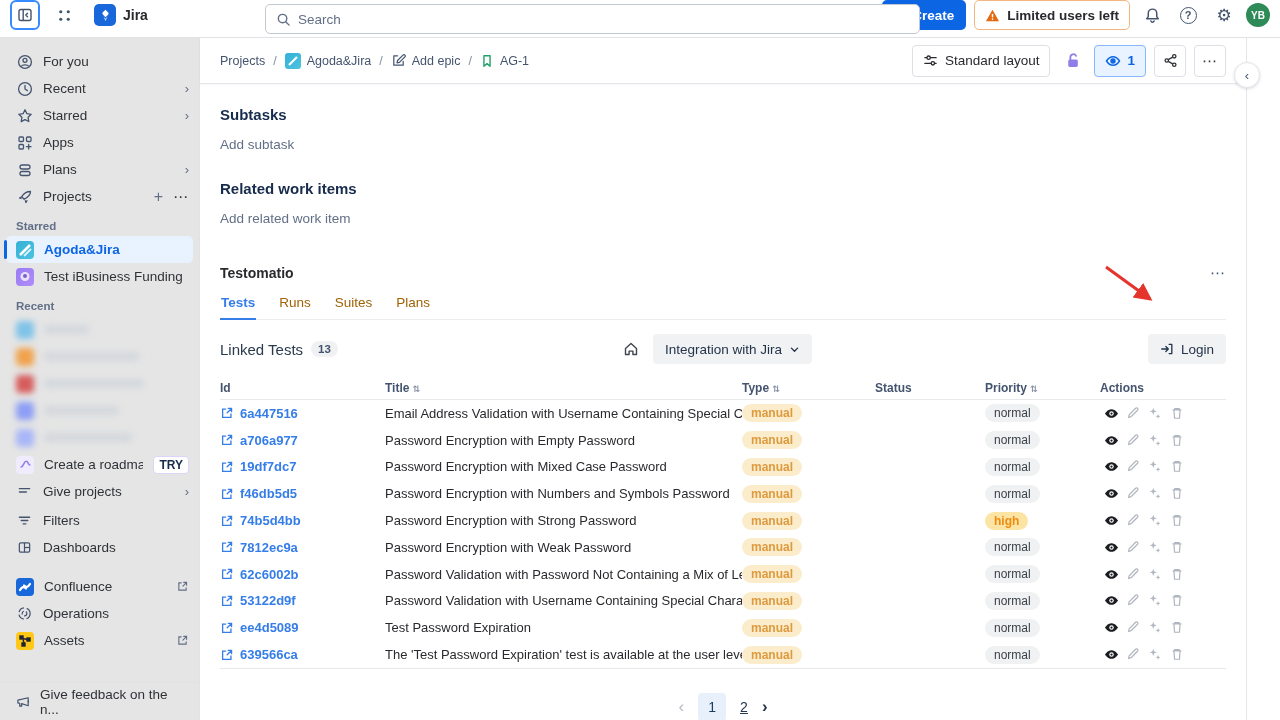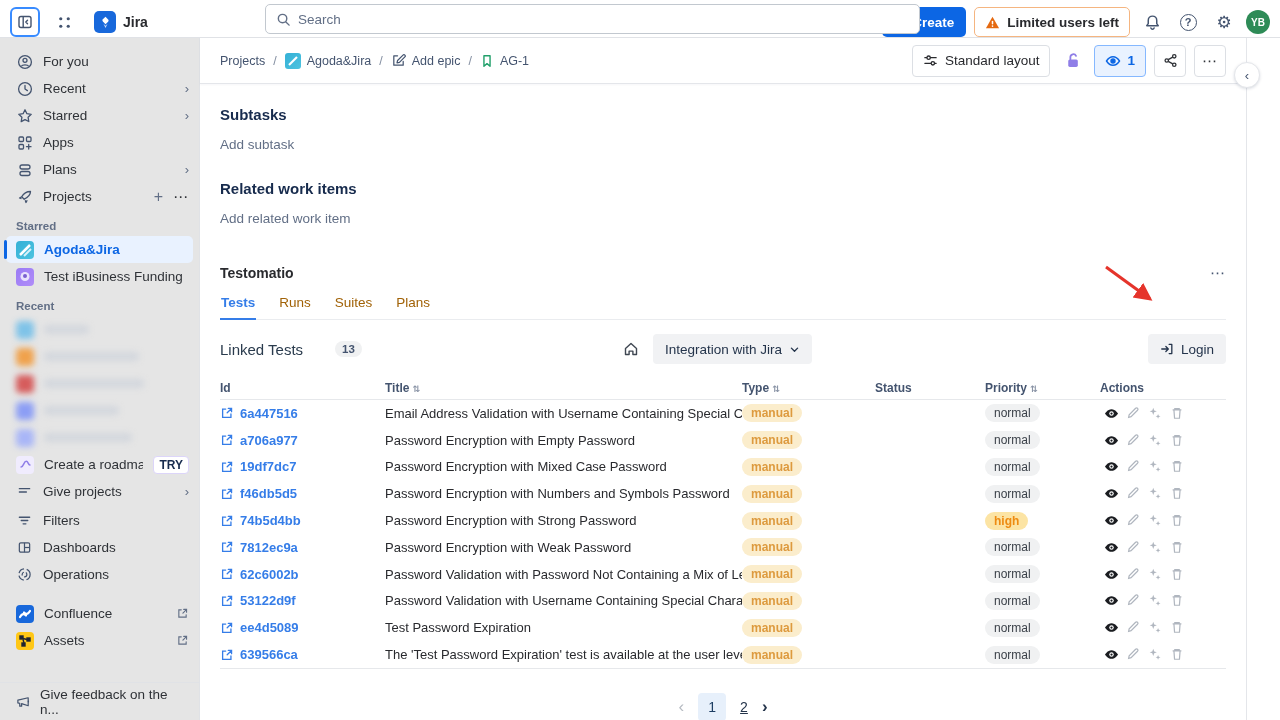--- a/index.html
+++ b/index.html
@@ -2,21 +2,21 @@
 <html><head>
 <meta charset="utf-8">
 <style>
   * { margin:0; padding:0; box-sizing:border-box; }
   html,body { width:1280px; height:720px; overflow:hidden; background:#fff;
     font-family:"Liberation Sans","DejaVu Sans",sans-serif; color:#292a2e; }
   svg { display:block; }
   .app { width:1280px; height:720px; display:flex; flex-direction:column; }
 
   
-  .topbar { height:38px; flex:0 0 38px; display:flex; align-items:flex-end; border-bottom:1px solid #e0e2e6; background:#fff; padding:0 10px; }
+  .topbar { height:38px; flex:0 0 38px; display:flex; align-items:flex-start; border-bottom:1px solid #e0e2e6; background:#fff; padding:0 10px; }
   .tb-left { display:flex; align-items:center; gap:10px; }
   .icon-btn { width:28px; height:28px; display:flex; align-items:center; justify-content:center; border-radius:6px; color:#44546f; background:transparent; border:none; cursor:pointer; }
   .toggle-btn { border:2px solid #388bff; width:30px; height:30px; }
   .jira-brand { display:flex; align-items:center; gap:7px; margin-left:6px; }
   .jira-logo { width:22px; height:22px; border-radius:5px; background:#1868db; display:flex; align-items:center; justify-content:center; }
   .jira-name { font-weight:700; font-size:14px; color:#292a2e; }
   .search-wrap { position:absolute; left:265px; top:4px; width:655px; }
   .search-box { display:flex; align-items:center; gap:7px; height:30px; border:1px solid #c2c8cf; border-radius:5px; padding:0 10px; background:#fff; color:#626f86; }
   .search-box input { border:none; outline:none; font-size:13.5px; width:100%; color:#292a2e; font-family:inherit; }
   .search-box input::placeholder { color:#626f86; }
@@ -69,21 +69,21 @@
   .sec-gap { margin-top:28px; }
 
   
   .panel { margin-top:38px; }
   .panel-head { display:flex; align-items:center; }
   .panel-title { font-size:14px; font-weight:700; color:#292a2e; }
   .panel-more { margin-left:auto; border:none; background:transparent; font-size:15px; color:#44546f; cursor:pointer; letter-spacing:1px; }
   .tabs { display:flex; gap:22px; margin-top:13px; border-bottom:1px solid #eaecef; }
   .tab { font-size:13.5px; color:#a16207; padding:0 1px 8px 1px; cursor:pointer; }
   .tab.active { color:#357de8; font-weight:600; border-bottom:2px solid #357de8; margin-bottom:-1px; }
-  .lt-row { display:flex; align-items:center; margin-top:14px;gap:24px; }
+  .lt-row { display:flex; align-items:center; margin-top:14px; }
   .lt-title { font-size:15px; color:#2a3b4d; }
   .count-pill { background:#f0f1f2; color:#44546f; font-size:11.5px; font-weight:600; border-radius:9px; padding:2px 7px; margin-left:8px; }
   .lt-tools { margin-left:auto; display:flex; align-items:center; gap:14px; }
   .grey-btn { display:flex; align-items:center; gap:7px; background:#f1f2f4; border:none; border-radius:4px; height:30px; padding:0 12px; font-size:13.5px; color:#24344b; cursor:pointer; }
   .home-btn { border:none; background:transparent; color:#3f4752; cursor:pointer; }
   .login-btn { margin-left:322px; }
 
   
   .tests-table { margin-top:12px; }
   .t-head, .t-row { display:grid; grid-template-columns:165px 357px 133px 110px 115px 1fr; align-items:center; }
@@ -352,43 +352,43 @@
         <div class="side-item">
           <span class="icn">
               <svg width="15" height="15" viewBox="0 0 16 16" fill="none" stroke="currentColor" stroke-width="1.3">
                 <rect x="2.5" y="3" width="11" height="10" rx="1.5"></rect>
                 <line x1="8" y1="3" x2="8" y2="13"></line>
                 <line x1="8" y1="8" x2="13.5" y2="8"></line>
               </svg>
             </span>
           <span class="lbl">Dashboards</span>
         </div>
-        <div class="side-item">
-          <span class="icn">
-              <svg width="15" height="15" viewBox="0 0 16 16" fill="none" stroke="currentColor" stroke-width="1.3">
-                <circle cx="8" cy="8" r="6" stroke-dasharray="7 3"></circle>
-                <circle cx="8" cy="8" r="2.5" stroke-dasharray="4 2"></circle>
-              </svg>
-            </span>
-          <span class="lbl">Operations</span>
-        </div>
-
         <div class="side-item mt12">
           <span class="proj-avatar" style="background:#1868db;">
             <svg width="18" height="18" viewBox="0 0 18 18" fill="none" stroke="#fff" stroke-width="2.2" stroke-linecap="round">
                 <path d="M4 12c2-3.5 4-3.5 6-1.5M14 6c-2 3.5-4 3.5-6 1.5"></path>
               </svg>
           </span>
           <span class="lbl">Confluence</span>
           <span class="trail">
               <svg width="13" height="13" viewBox="0 0 16 16" fill="none" stroke="#626f86" stroke-width="1.4" stroke-linecap="round">
                 <path d="M6.5 3.5H3.5v9h9v-3"></path>
                 <path d="M9.5 3h3.5v3.5M12.8 3.2 8.5 7.5"></path>
               </svg>
             </span>
+        </div>
+
+        <div class="side-item">
+          <span class="icn">
+              <svg width="15" height="15" viewBox="0 0 16 16" fill="none" stroke="currentColor" stroke-width="1.3">
+                <circle cx="8" cy="8" r="6" stroke-dasharray="7 3"></circle>
+                <circle cx="8" cy="8" r="2.5" stroke-dasharray="4 2"></circle>
+              </svg>
+            </span>
+          <span class="lbl">Operations</span>
         </div>
         <div class="side-item">
           <span class="proj-avatar" style="background:#ffc716;">
             <svg width="18" height="18" viewBox="0 0 18 18" fill="none" stroke="#1f2430" stroke-width="1.4">
                 <rect x="4" y="4" width="3" height="3" fill="#1f2430"></rect>
                 <rect x="11" y="6" width="3" height="3" fill="#1f2430"></rect>
                 <rect x="6" y="11" width="3" height="3" fill="#1f2430"></rect>
                 <path d="M7 6.5l4 1M8 11l-1-3.5"></path>
               </svg>
           </span>

